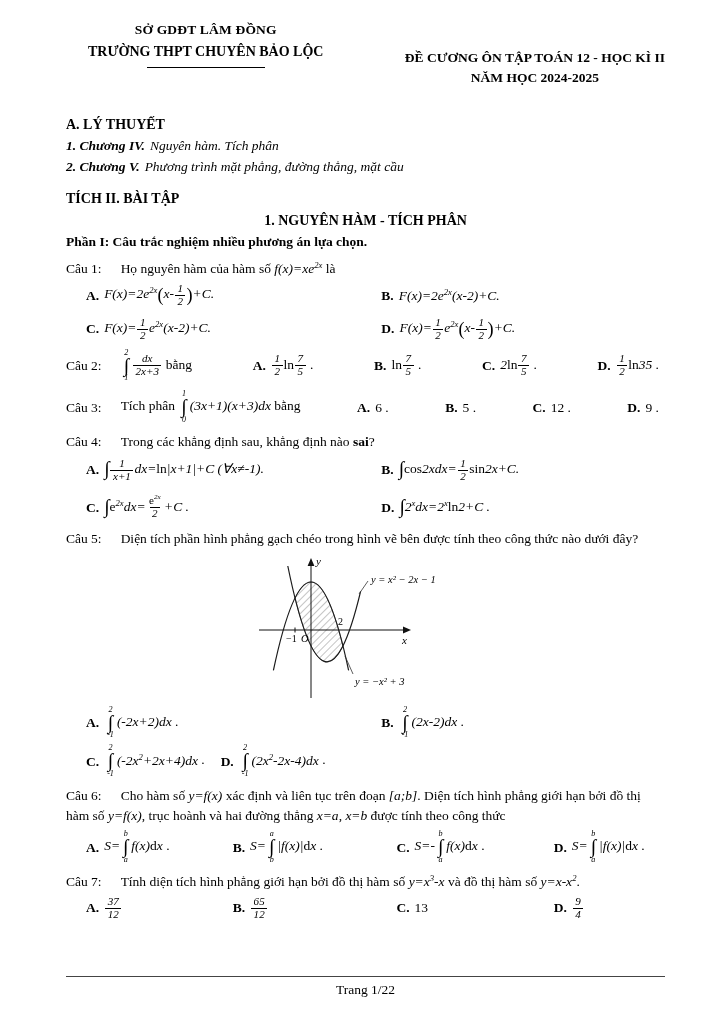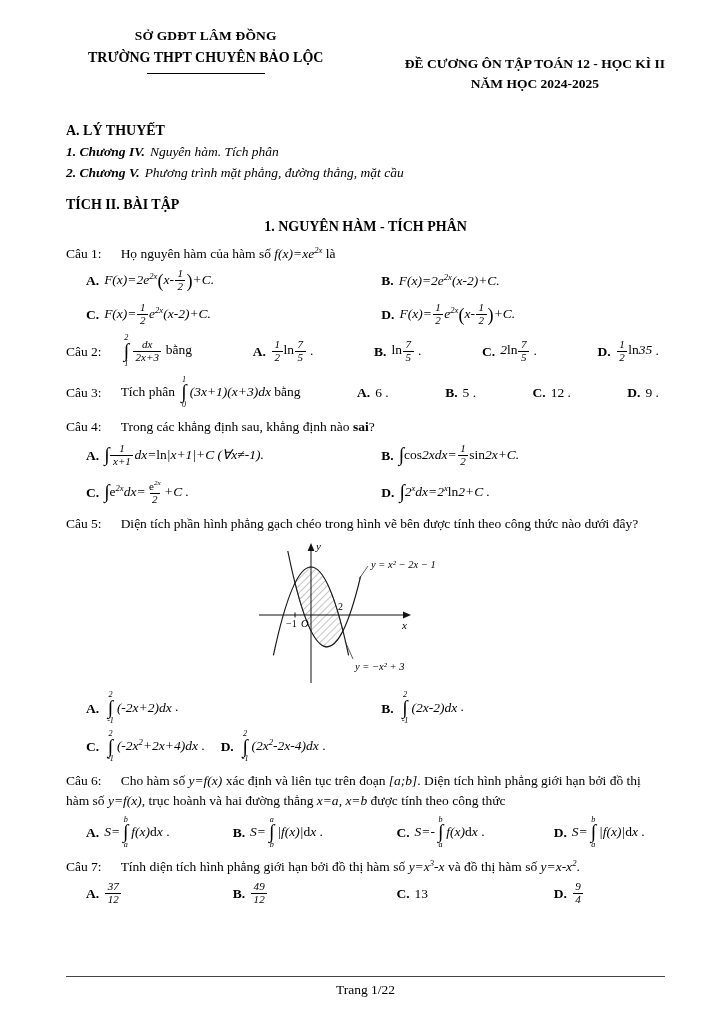--- a/index.html
+++ b/index.html
@@ -1,18 +1,18 @@
 <!DOCTYPE html>
 <html><head>
 <meta charset="utf-8">
 <style>
   *{margin:0;padding:0;box-sizing:border-box}
   html,body{background:#ededed}
   body{font-family:"Liberation Serif",serif;color:#000;-webkit-font-smoothing:antialiased}
-  .page{width:725px;height:1024px;background:#fff;margin:0 auto;padding:26px 60px 24px 66px;
+  .page{width:725px;height:1024px;background:#fff;margin:0 auto;padding:20px 60px 24px 66px;
         display:flex;flex-direction:column;overflow:hidden;position:relative}
 
   
   .hdr{display:flex;justify-content:space-between;align-items:flex-start;margin-bottom:16px}
   .hdr-left{text-align:center;margin-left:22px}
   .hdr-left .l1{font-weight:bold;font-size:13.5px;letter-spacing:.2px}
   .hdr-left .l2{font-weight:bold;font-size:14px;margin-top:2px}
   .hdr-rule{width:118px;border-top:1.4px solid #000;margin:5px auto 0}
   .hdr-right{text-align:center;font-weight:bold;font-size:13.5px;margin-top:28px;line-height:1.45}
 
@@ -80,20 +80,21 @@
   <div class="sec-title">A. LÝ THUYẾT</div>
   <div class="theory-item">
     <span class="lead">1. Chương IV.</span><span>Nguyên hàm. Tích phân</span>
   </div>
   <div class="theory-item">
     <span class="lead">2. Chương V.</span><span>Phương trình mặt phẳng, đường thẳng, mặt cầu</span>
   </div>
 
   <div class="part-title">TÍCH II. BÀI TẬP</div>
   <div class="center-title">1.  NGUYÊN HÀM - TÍCH PHÂN</div>
+  <div class="sub-title">Phần I: Câu trắc nghiệm nhiều phương án lựa chọn.</div>
 
   <div class="q">
     <div class="qstem">
       <span class="qlabel">Câu 1:</span><span>Họ nguyên hàm của hàm số <span class="mt">f(x)=xe<sup>2x</sup></span> là</span>
     </div>
     <div class="opts2">
       <div class="opt">
           <span class="okey">A.</span>
           <span><span class="mt">F(x)=2e<sup>2x</sup><span class="bp">(</span>x-<span class="fr">
                 <span class="nu">1</span>
@@ -348,21 +349,21 @@
       <div class="opt">
           <span class="okey">A.</span>
           <span><span class="mt"><span class="fr">
                 <span class="nu">37</span>
                 <span class="de">12</span>
               </span></span></span>
         </div>
       <div class="opt">
           <span class="okey">B.</span>
           <span><span class="mt"><span class="fr">
-                <span class="nu">49</span>
+                <span class="nu">65</span>
                 <span class="de">12</span>
               </span></span></span>
         </div>
       <div class="opt">
           <span class="okey">C.</span>
           <span>13</span>
         </div>
       <div class="opt">
           <span class="okey">D.</span>
           <span><span class="mt"><span class="fr">

